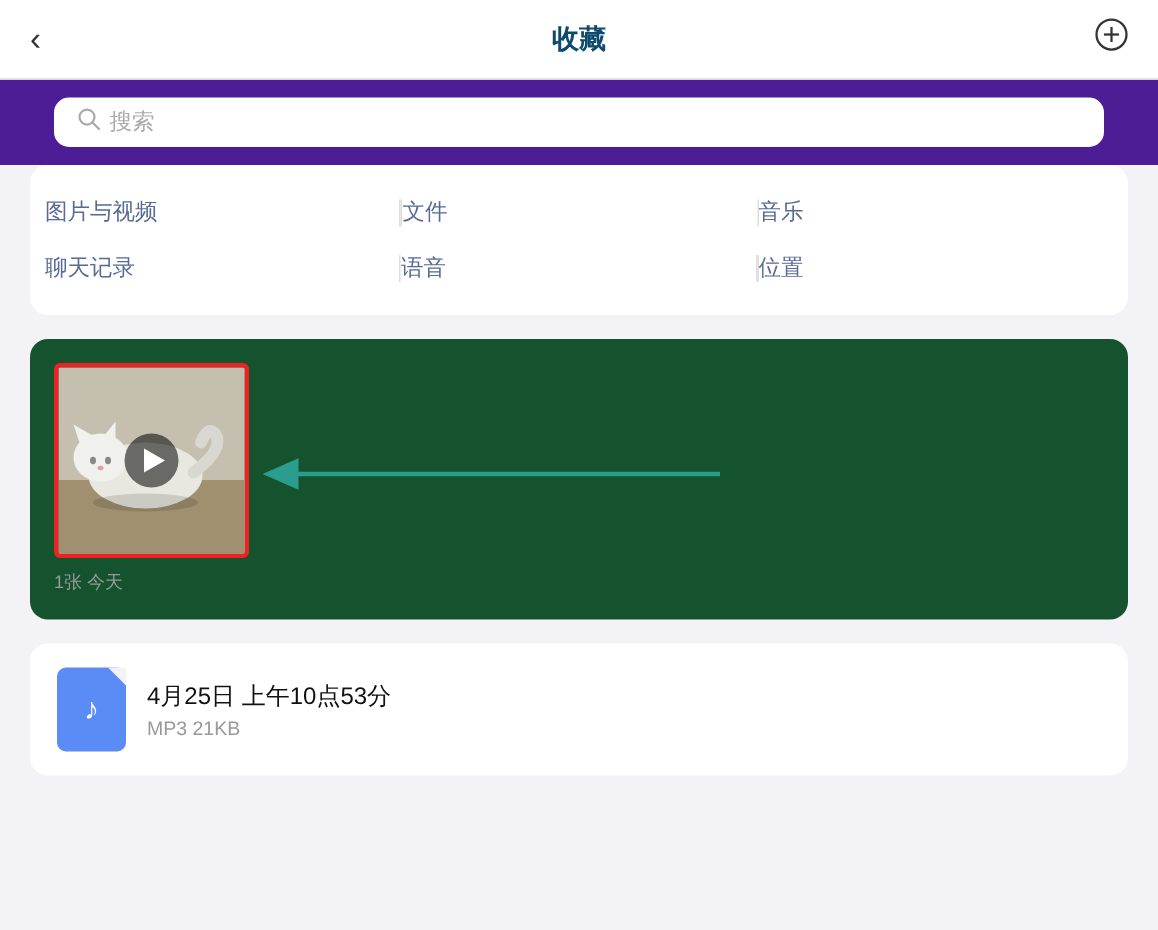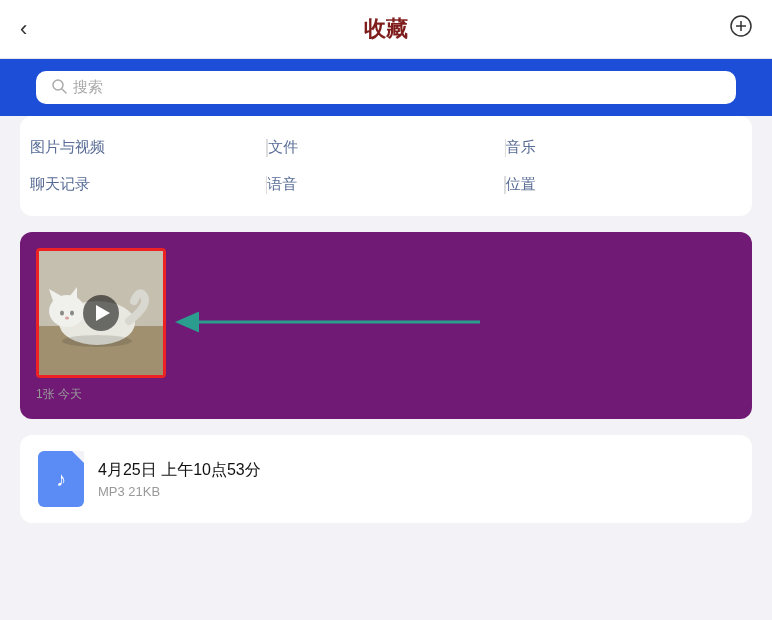--- a/index.html
+++ b/index.html
@@ -22,36 +22,36 @@
       border-bottom: 1px solid #e5e5e5;
     }
     .header-back {
       position: absolute;
       left: 20px;
       font-size: 22px;
       color: #333;
       cursor: pointer;
     }
     .header-title {
-      font-size: 22px;
+      font-size: 18px;
       font-weight: 600;
-      color: #7f1d1d;
+      color: #0c4a6e;
       text-align: right;
     }
     .header-add {
       position: absolute;
       right: 20px;
       font-size: 22px;
       color: #333;
       cursor: pointer;
     }
 
     
     .search-bar {
-      background: #1d4ed8;
+      background: #4c1d95;
       padding: 12px 20px;
       display: flex;
       align-items: center;
       justify-content: center;
     }
     .search-inner {
       background: #fff;
       border-radius: 10px;
       display: flex;
       align-items: center;
@@ -91,21 +91,21 @@
       padding: 4px 0;
     }
     .category-divider {
       width: 1px;
       height: 18px;
       background: #ddd;
     }
 
     
     .media-card {
-      background: #701a75;
+      background: #14532d;
       margin: 0 20px 16px;
       border-radius: 12px;
       padding: 16px;
       position: relative;
       overflow: visible;
     }
 
     .media-grid {
       display: flex;
       flex-wrap: wrap;

